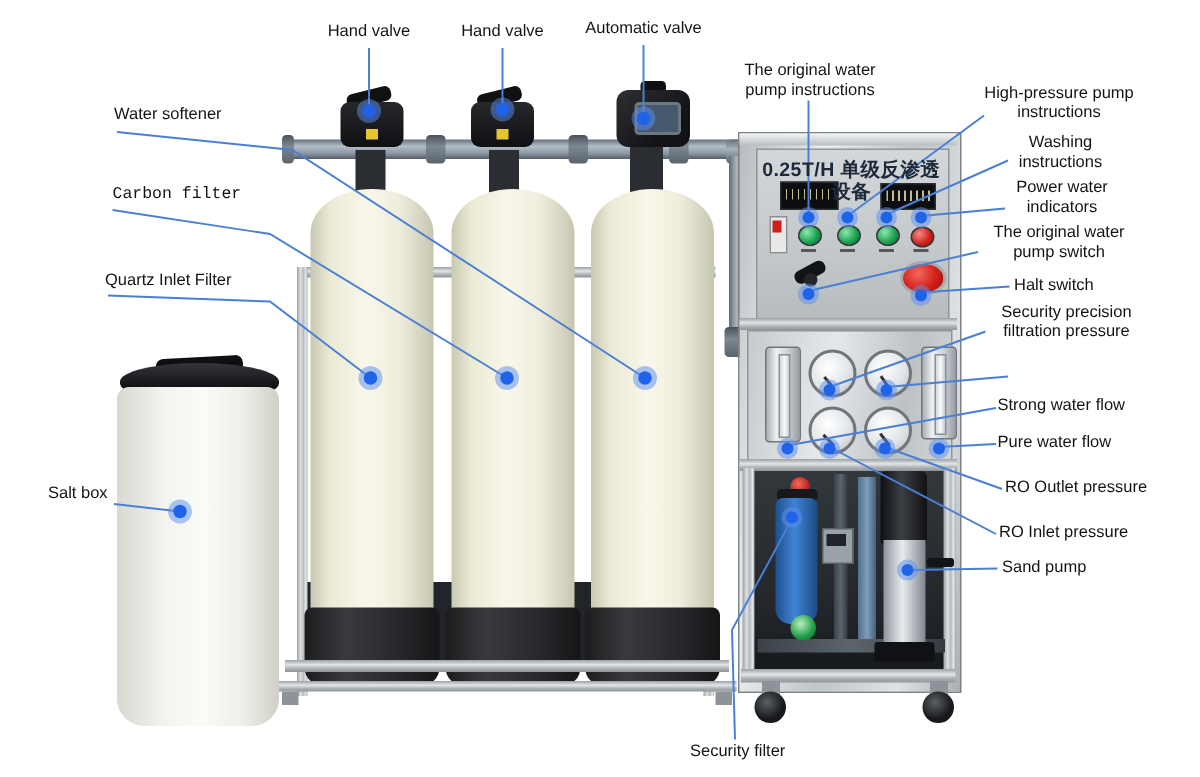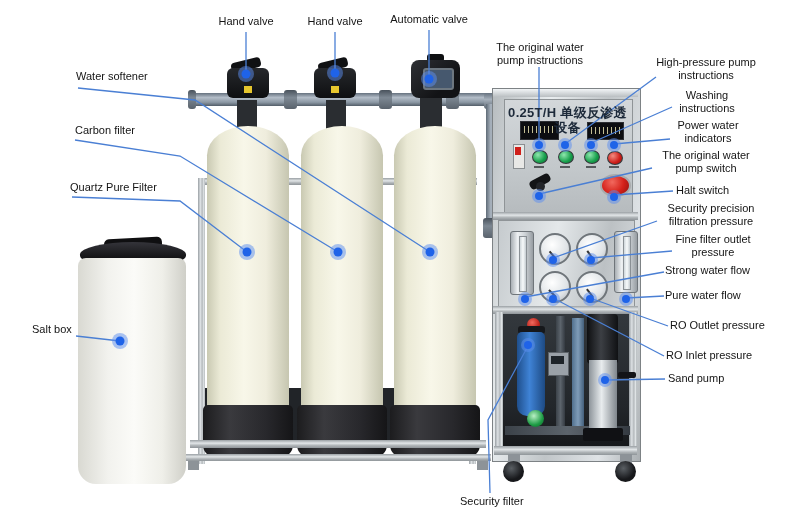--- a/index.html
+++ b/index.html
@@ -249,31 +249,30 @@
         <circle cx="528" cy="345" r="4"></circle>
           <circle cx="605" cy="380" r="4"></circle>
       </g>
     </g>
   </svg>
 
   <div class="label lc" style="left:215px;top:15px;width:62px;">Hand valve</div>
   <div class="label lc" style="left:304px;top:15px;width:62px;">Hand valve</div>
   <div class="label lc" style="left:384px;top:13px;width:90px;">Automatic valve</div>
   <div class="label" style="left:76px;top:70px;">Water softener</div>
-  <div class="label" style="left:75px;top:124px;">Carbon  filter</div>
-  <div class="label" style="left:70px;top:181px;">Quartz  Pure Filter</div>
+  <div class="label" style="left:75px;top:124px;font-family:Liberation Mono, monospace;">Carbon  filter</div>
+  <div class="label" style="left:70px;top:181px;">Quartz  Inlet Filter</div>
   <div class="label" style="left:32px;top:323px;">Salt box</div>
   <div class="label lc" style="left:487px;top:41px;width:106px;">The original water pump instructions</div>
   <div class="label lc" style="left:650px;top:56px;width:112px;">High-pressure pump instructions</div>
   <div class="label lc" style="left:668px;top:89px;width:78px;">Washing instructions</div>
   <div class="label lc" style="left:666px;top:119px;width:84px;">Power water indicators</div>
   <div class="label lc" style="left:650px;top:149px;width:112px;">The original water pump switch</div>
   <div class="label" style="left:676px;top:184px;">Halt switch</div>
   <div class="label lc" style="left:650px;top:202px;width:122px;">Security precision filtration pressure</div>
-  <div class="label lc" style="left:664px;top:233px;width:98px;">Fine filter outlet pressure</div>
   <div class="label" style="left:665px;top:264px;">Strong water flow</div>
   <div class="label" style="left:665px;top:289px;">Pure water flow</div>
   <div class="label" style="left:670px;top:319px;">RO Outlet pressure</div>
   <div class="label" style="left:666px;top:349px;">RO Inlet pressure</div>
   <div class="label" style="left:668px;top:372px;">Sand pump</div>
   <div class="label" style="left:460px;top:495px;">Security filter</div>
 
 </div>
 
 </body></html>

